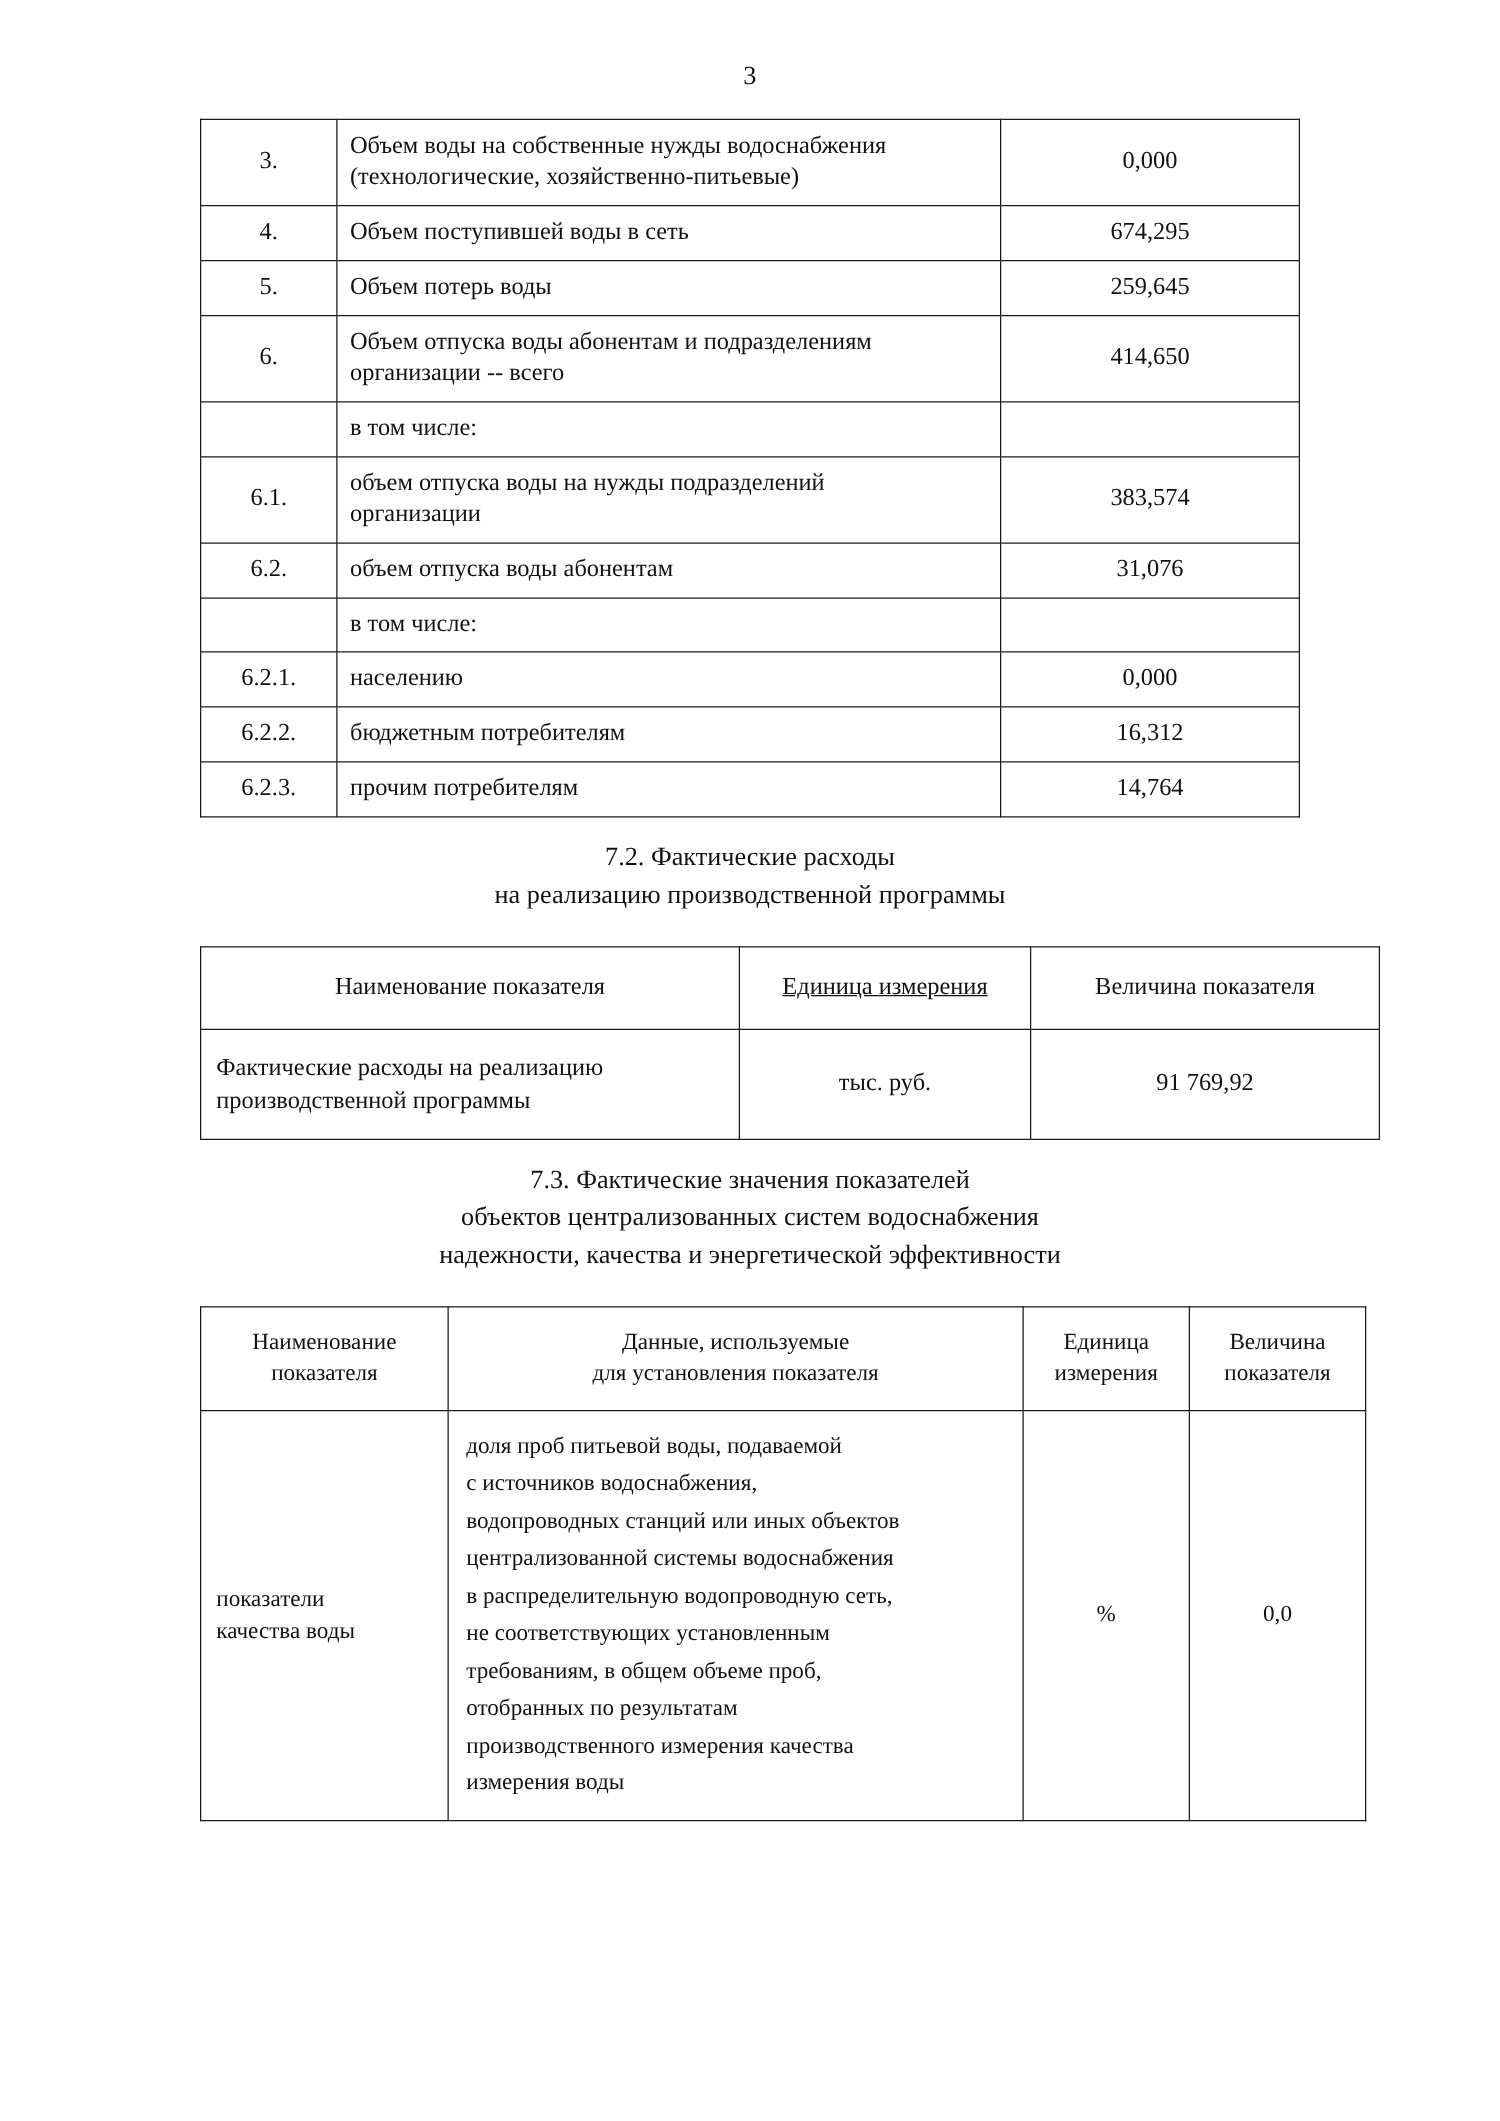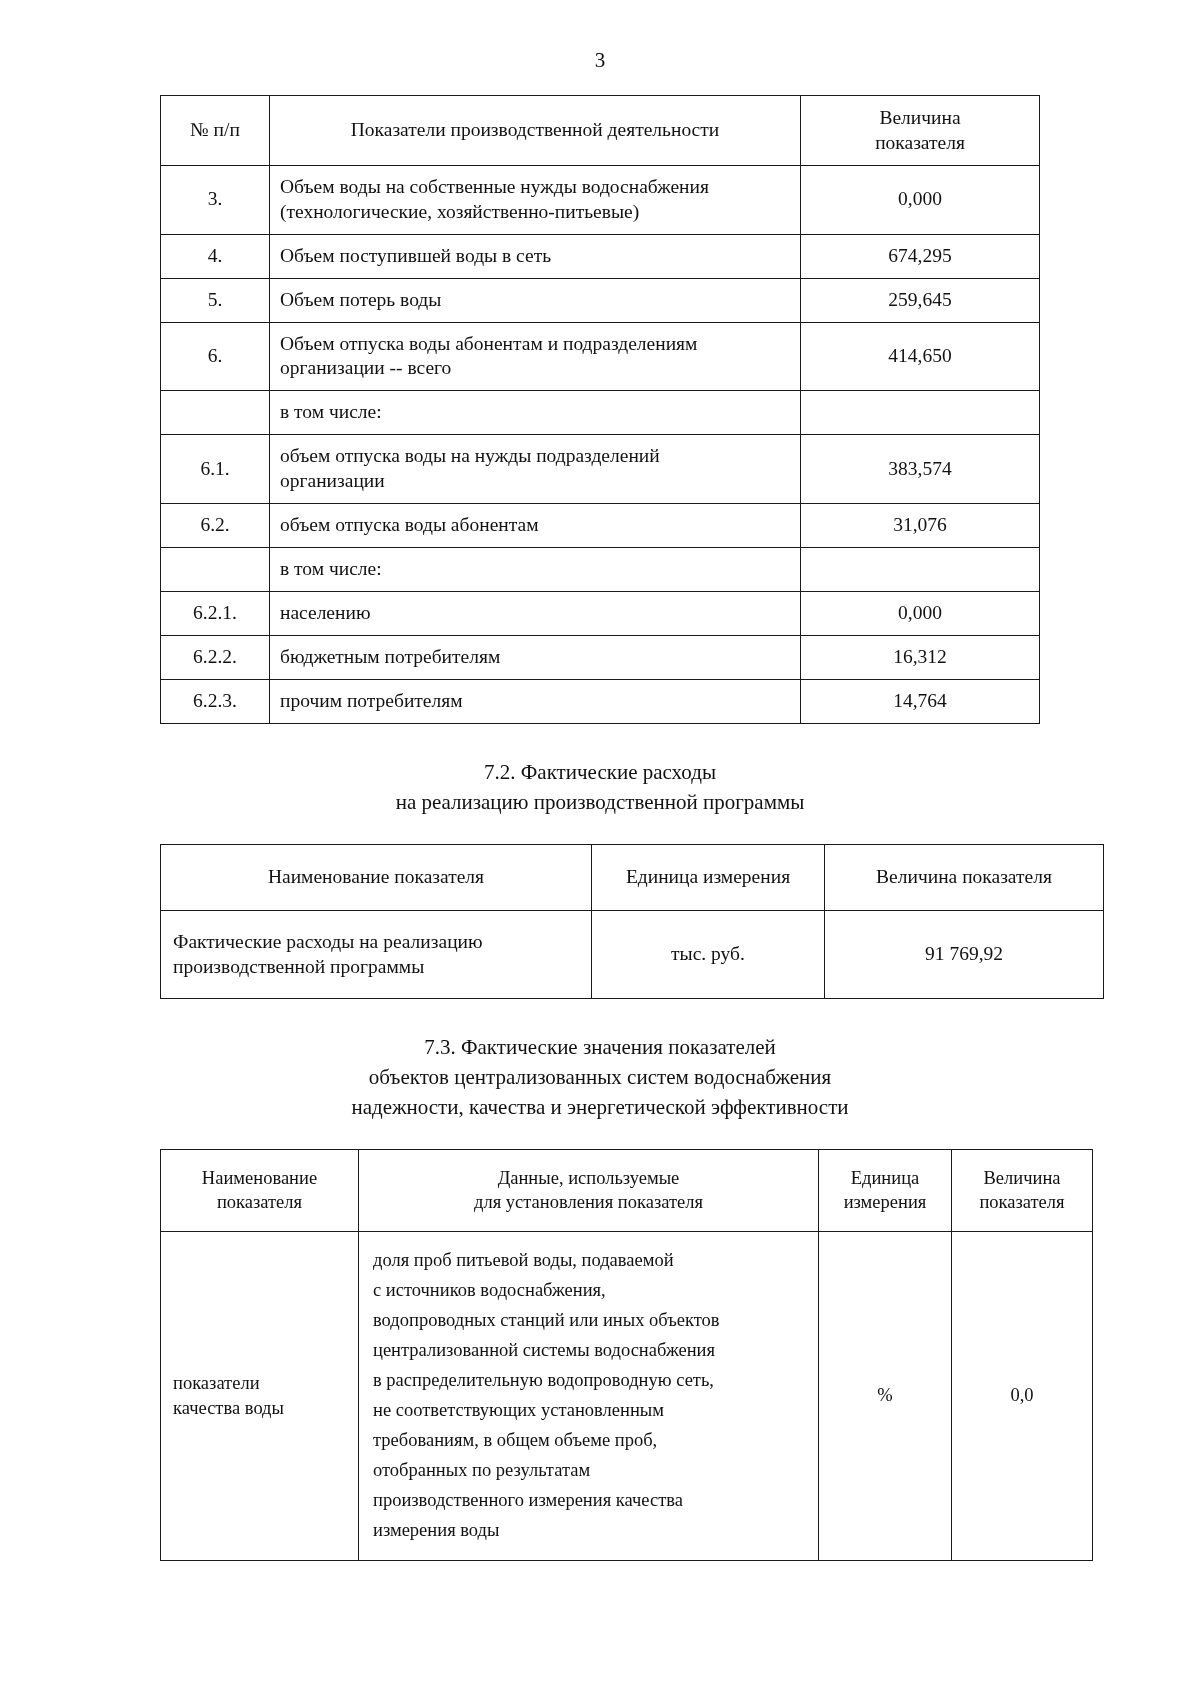--- a/index.html
+++ b/index.html
@@ -52,27 +52,27 @@
   .num-col { width: 88px; text-align: center; }
   .val-col { width: 218px; text-align: center; }
   .ind-1 { padding-left: 52px; }
   .ind-2 { padding-left: 64px; }
   .hdr-two-line { line-height: 1.3; }
 
   .section-title {
     text-align: center;
     font-size: 21px;
     line-height: 1.42;
-    margin: 34px 0 26px 0;
+    margin: 17px 0 26px 0;
   }
   .section-title .ln { display: block; }
 
   table.t2 { font-size: 19.5px; }
   table.t2 .col-name  { width: 410px; }
-  table.t2 .col-unit  { width: 212px; text-align: center; }
+  table.t2 .col-unit  { width: 212px; text-align: center; text-decoration: underline; }
   table.t2 .col-value { width: 258px; text-align: center; }
   table.t2 td.hdr { text-align: center; padding: 20px 10px; }
   table.t2 td.body-name { padding: 18px 12px; line-height: 1.32; }
   table.t2 td.body-unit,
   table.t2 td.body-value { text-align: center; }
 
   table.t3 { font-size: 18.5px; }
   table.t3 .col-name  { width: 185px; }
   table.t3 .col-data  { width: 447px; }
   table.t3 .col-unit  { width: 120px; }
@@ -103,28 +103,20 @@
 <body>
 
 <div class="page">
 
   <div class="page-number">3</div>
 
   <div class="content">
 
     <table class="doc-table t1">
       <tbody>
-        <tr>
-          <td class="num-col">№ п/п</td>
-          <td class="c-center">Показатели производственной деятельности</td>
-          <td class="val-col hdr-two-line">
-            <span class="data-line">Величина</span>
-            <span class="data-line">показателя</span>
-          </td>
-        </tr>
 
         <tr>
           <td class="num-col">3.</td>
           <td class="c-left">
             <span class="data-line">Объем воды на собственные нужды водоснабжения</span>
             <span class="data-line">(технологические, хозяйственно-питьевые)</span>
           </td>
           <td class="val-col">0,000</td>
         </tr>
 

